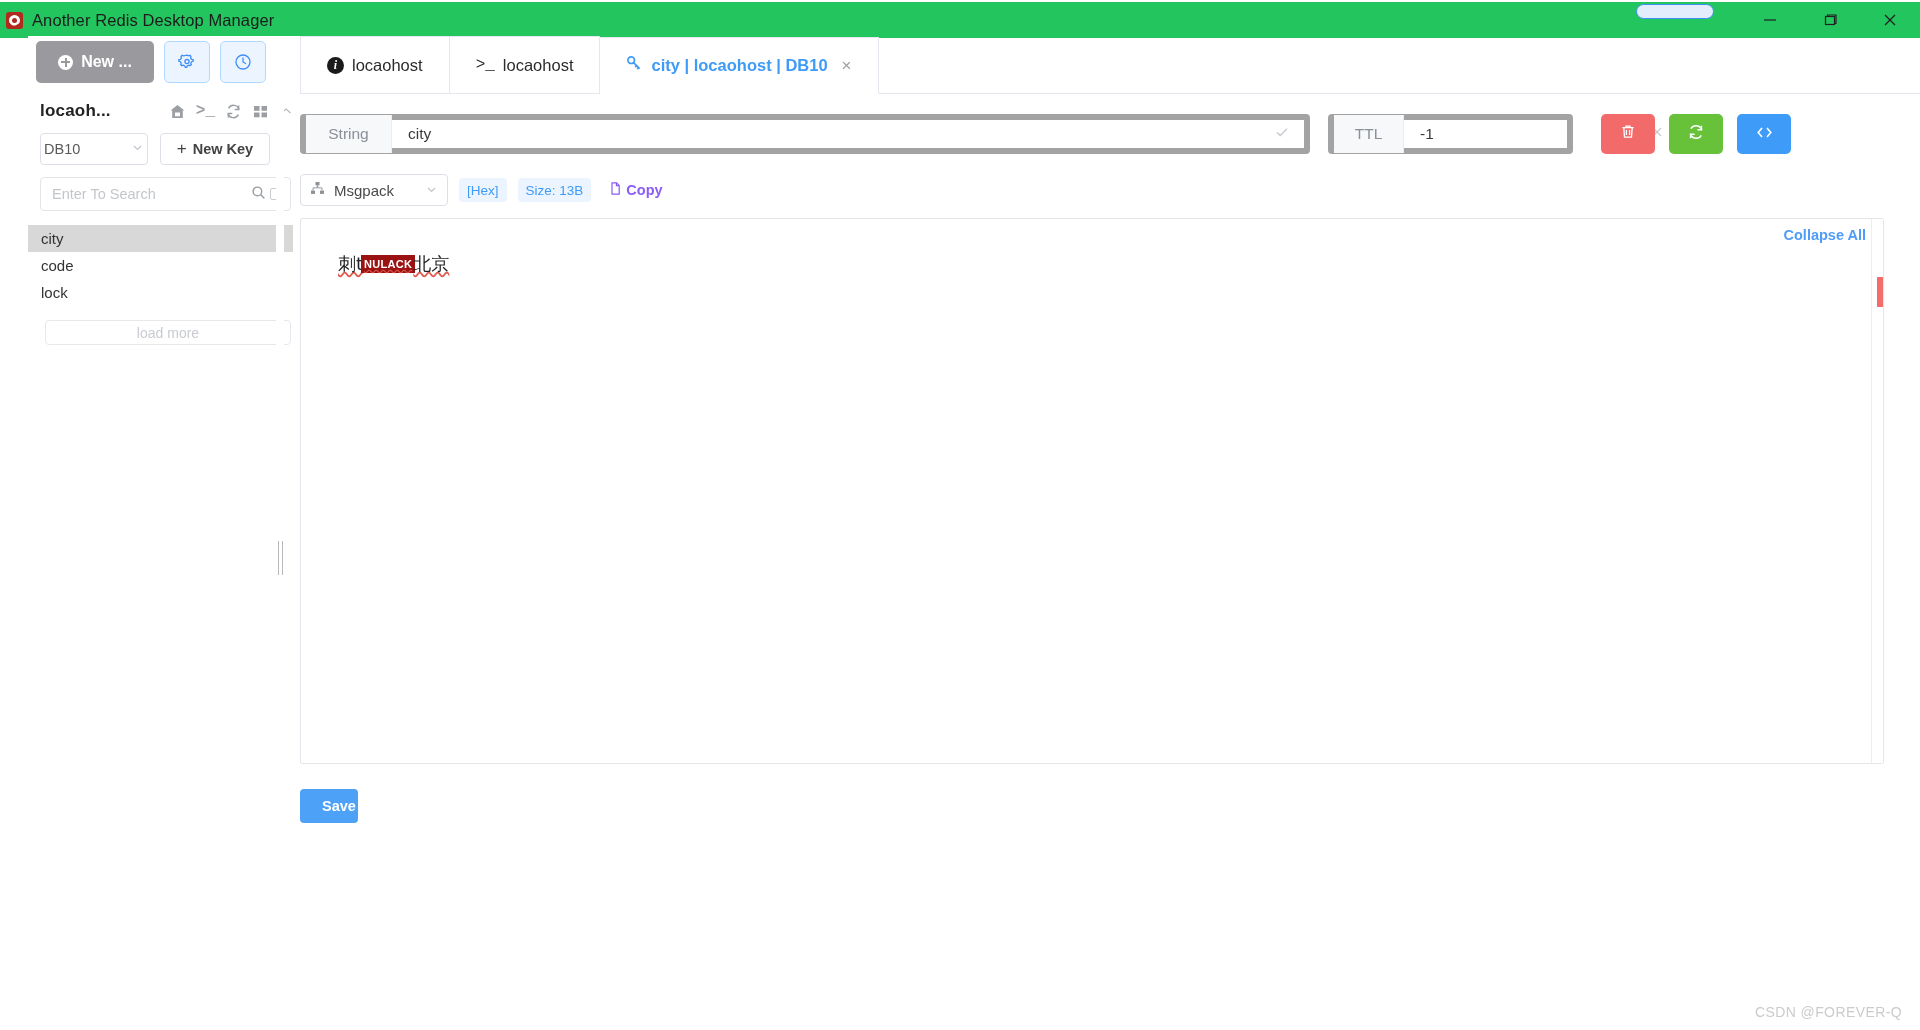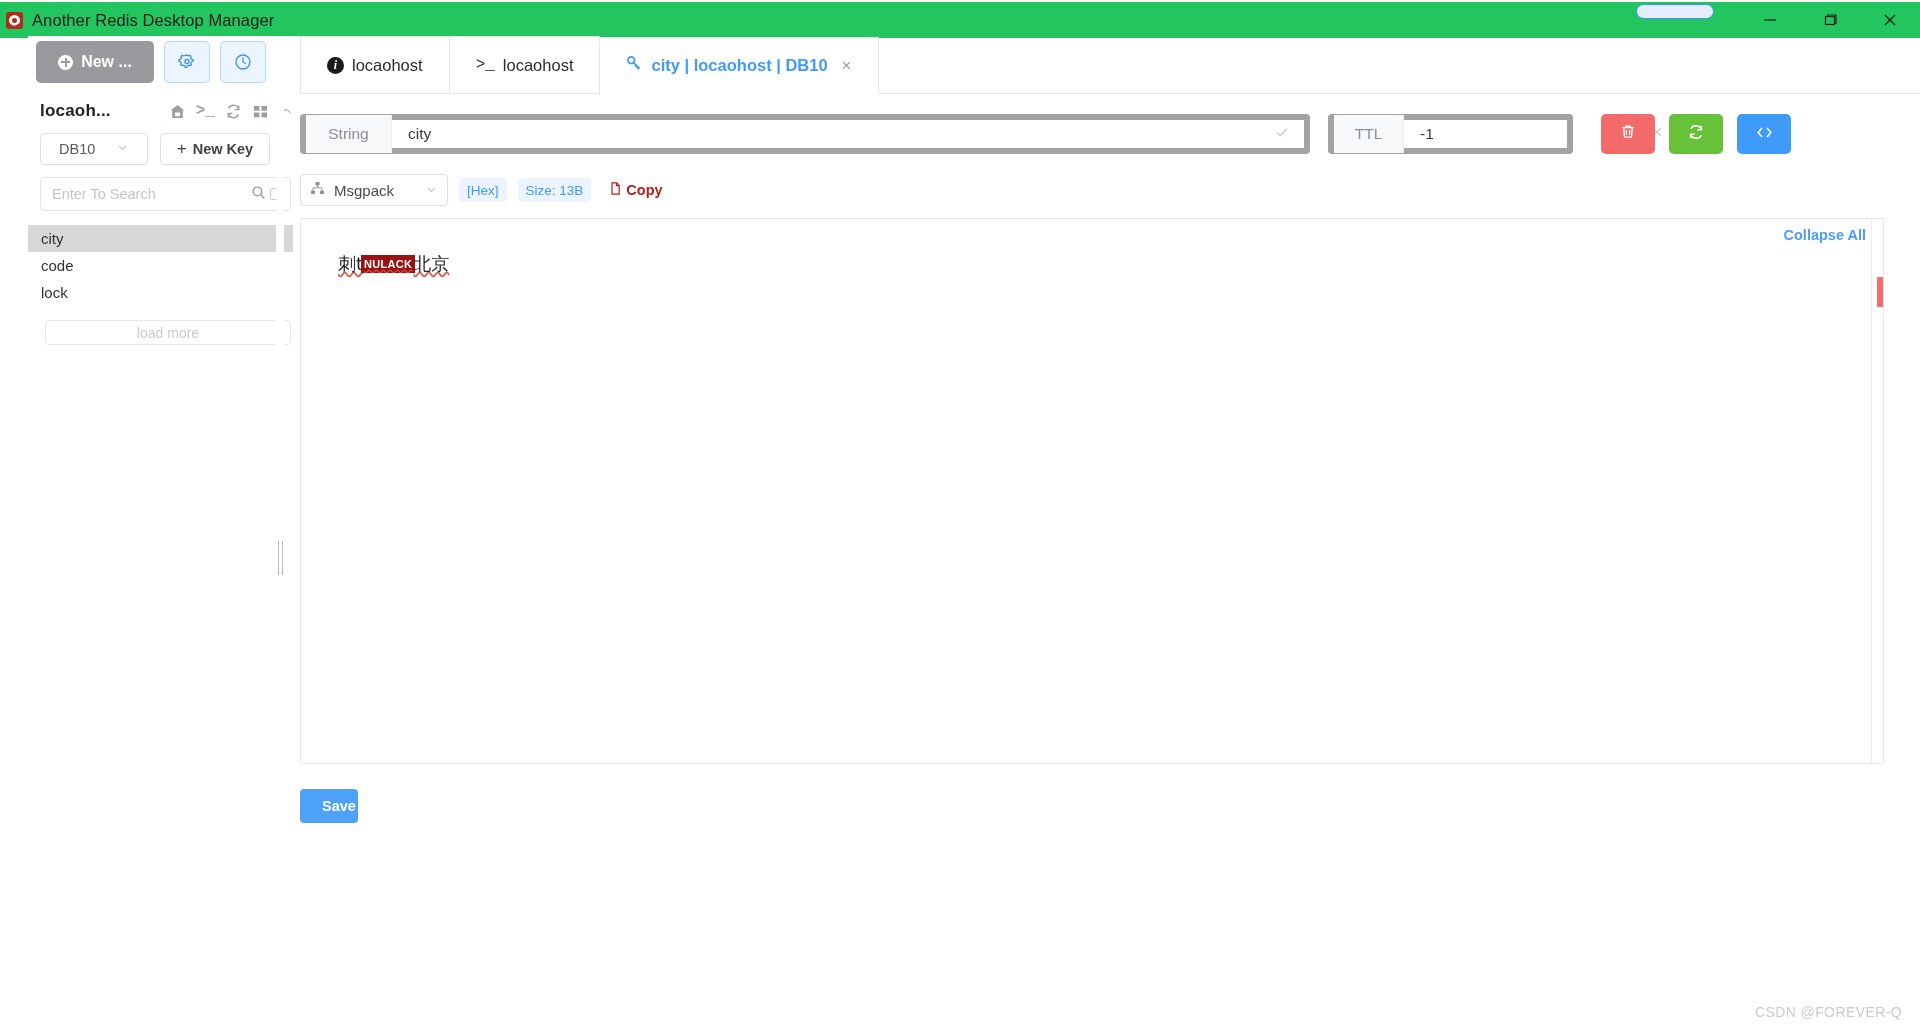--- a/index.html
+++ b/index.html
@@ -71,21 +71,21 @@
   }
   .conn-head {
     display: flex; padding: 18px 10px 0 12px;
   }
   .conn-name { font-size: 17px; font-weight: bold; color: #222; letter-spacing: .2px; }
   .conn-icons { margin-left: auto; display: flex; align-items: center; gap: 10px; color: #9b9ea3; }
   .conn-icons svg { display:block; }
   .row-db { display: flex; align-items: center; gap: 12px; padding: 12px 0 0 12px; }
   .db-select {
     width: 108px; height: 32px; border: 1px solid #dcdfe6; border-radius: 4px;
-    display: flex; align-items: center; padding: 0 18px; font-size: 14.5px; color: #5a5a5a;
+    display: flex; align-items: center; padding: 0 3px; font-size: 14.5px; color: #5a5a5a;
   }
   .db-select .chev { margin-left: auto; color: #c0c4cc; }
   .btn-newkey {
     width: 110px; height: 32px; border: 1px solid #dcdfe6; border-radius: 4px;
     display: flex; align-items: center; justify-content: center; gap: 6px;
     font-size: 14.5px; font-weight: bold; color: #434343;
   }
   .search-wrap { padding: 12px 12px 0 12px; position: relative; }
   .search-box {
     height: 34px; border: 1px solid #e2e4e8; border-radius: 4px;
@@ -174,21 +174,21 @@
   .fmt-select {
     width: 148px; height: 32px; border: 1px solid #dcdfe6; border-radius: 4px;
     display: flex; align-items: center; padding: 0 9px; gap: 9px; font-size: 15px; color: #4a4a4a;
   }
   .fmt-select .chev { margin-left: auto; color: #c0c4cc; }
   .tagbtn {
     height: 24px; border-radius: 4px; background: #ecf5ff; color: #3e9bf7;
     font-size: 13.5px; display: flex; align-items: center; padding: 0 8px;
   }
   .copylink {
-    display: flex; align-items: center; gap: 3px; color: #b91c1c;
+    display: flex; align-items: center; gap: 3px; color: #8b5cf6;
     font-size: 14.5px; font-weight: bold; margin-left: 6px;
   }
 
   .editor {
     position: relative; margin-top: 12px; width: 1584px; height: 546px;
     border: 1px solid #e3e6eb; background: #fff; border-radius: 2px; padding-left: 48px;
   }
   .collapse-all {
     position: absolute; right: 17px; top: 8px; color: #4f9df9; font-size: 14.5px; font-weight: bold;
   }

